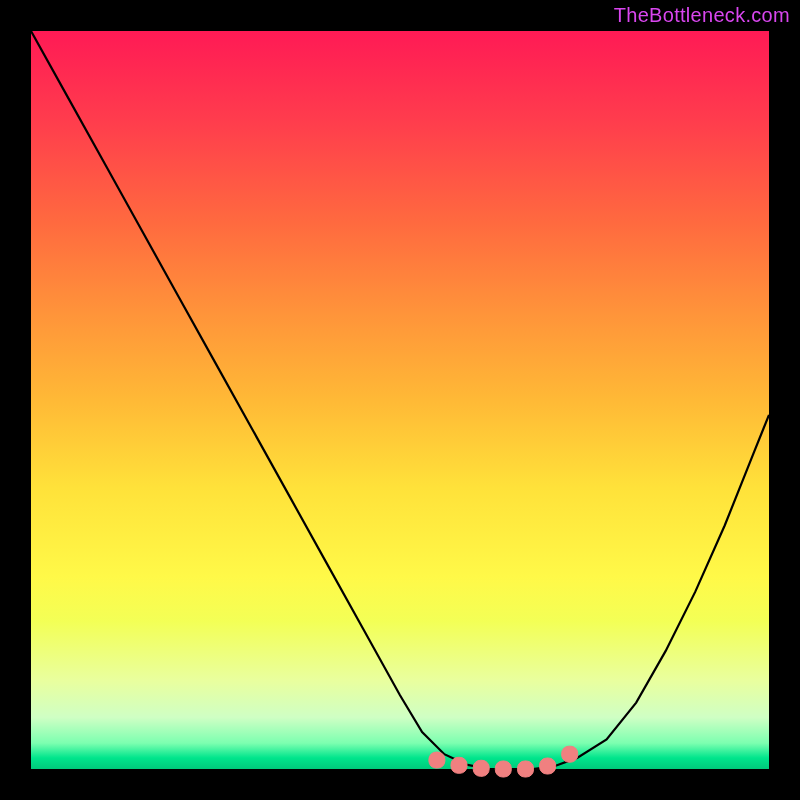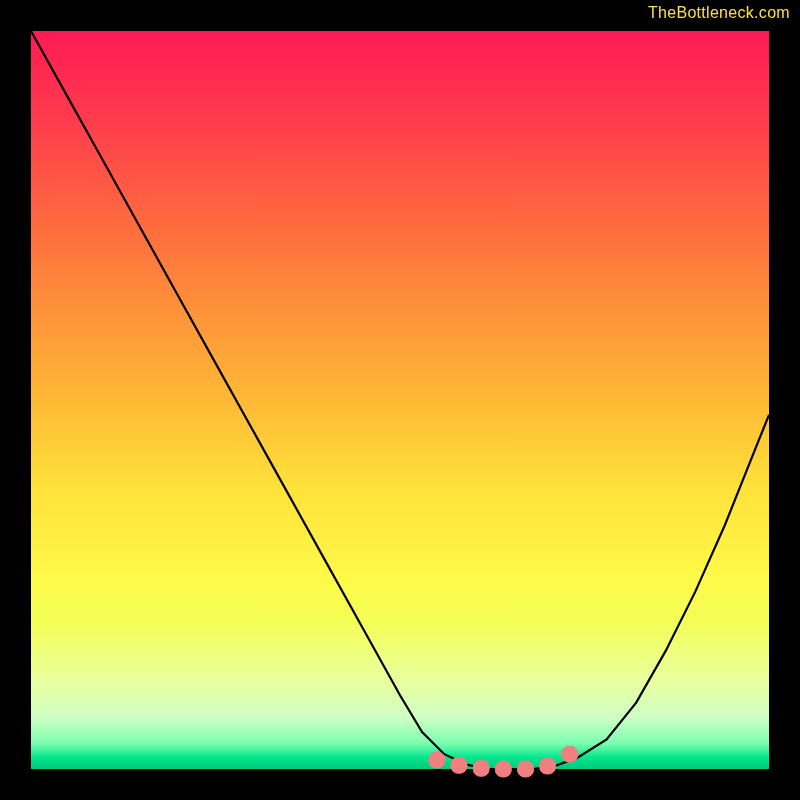--- a/index.html
+++ b/index.html
@@ -54,22 +54,22 @@
     stroke-width: 2.2;
   }
   .marker {
     fill: #f08080;
     stroke: #f08080;
   }
   .watermark {
     position: absolute;
     top: 4px;
     right: 10px;
-    color: #fde047;
-    font-size: 16px;
+    color: #d946ef;
+    font-size: 20px;
     letter-spacing: 0.3px;
     user-select: none;
   }
 </style>
 </head>
 <body>
 
 <div class="stage">
 
   <div class="watermark">TheBottleneck.com</div>

